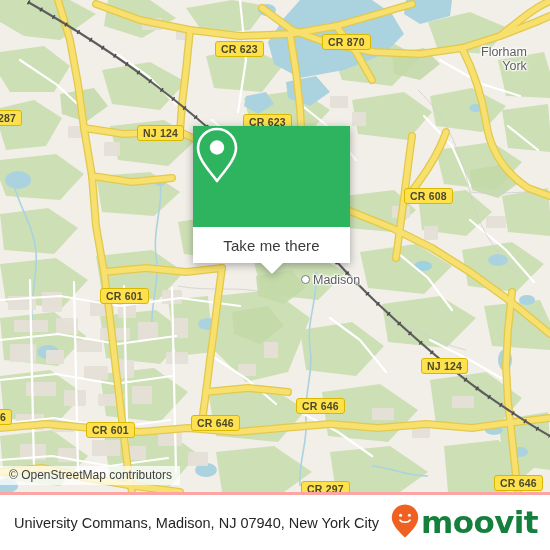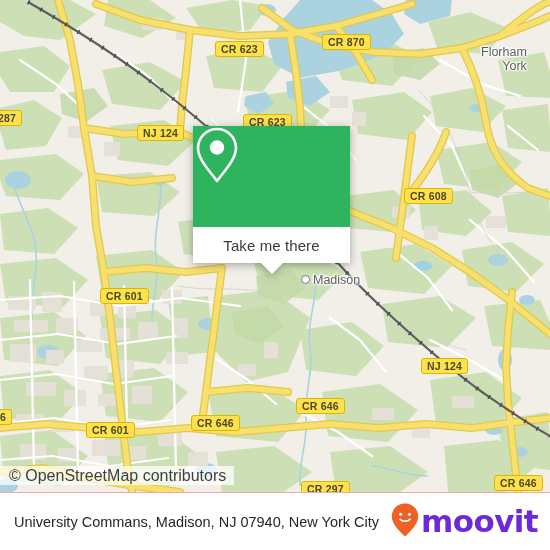--- a/index.html
+++ b/index.html
@@ -71,21 +71,21 @@
     background:#ffffff;
   }
 
   
   .osm-attr {
     position: absolute;
     left: 0;
     top: 466px;
     background: rgba(255,255,255,0.72);
     color: #3f3f3f;
-    font-size: 16px;
+    font-size: 12px;
     line-height: 19px;
     height: 19px;
     padding: 0 8px 0 9px;
     white-space: nowrap;
   }
 
   
   .popup {
     position: absolute;
     left: 193px;
@@ -130,42 +130,42 @@
   }
 
   
   .footer {
     position: absolute;
     left: 0;
     top: 492px;
     width: 550px;
     height: 58px;
     background: #ffffff;
-    border-top: 1px solid #fca5a5;
+    border-top: 3px solid #fca5a5;
     box-sizing: border-box;
     display: flex;
     align-items: center;
   }
   .footer-address {
     flex: 1 1 auto;
     padding-left: 14px;
     padding-right: 6px;
     color: #262626;
     font-size: 14.5px;
     line-height: 20px;
     max-width: 400px;
   }
   .brand {
     flex: 0 0 auto;
     display: flex;
     align-items: center;
     padding-right: 12px;
   }
   .brand-word {
-    color: #6d28d9;
+    color: #15803d;
     font-size: 31px;
     font-weight: bold;
     letter-spacing: -0.6px;
     line-height: 31px;
     margin-left: 1px;
     font-family: "DejaVu Sans", sans-serif;
   }
 </style>
 </head>
 <body>

